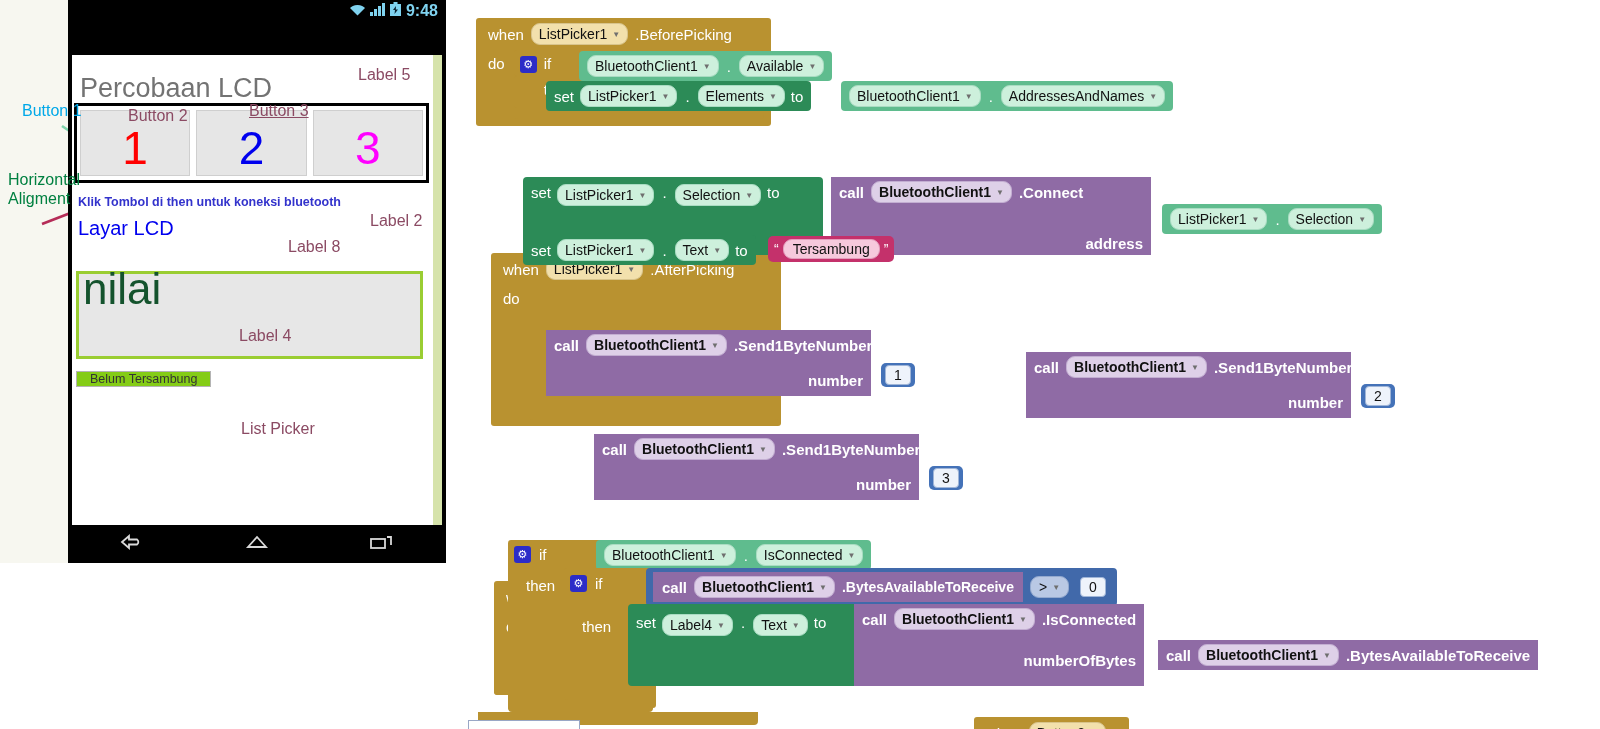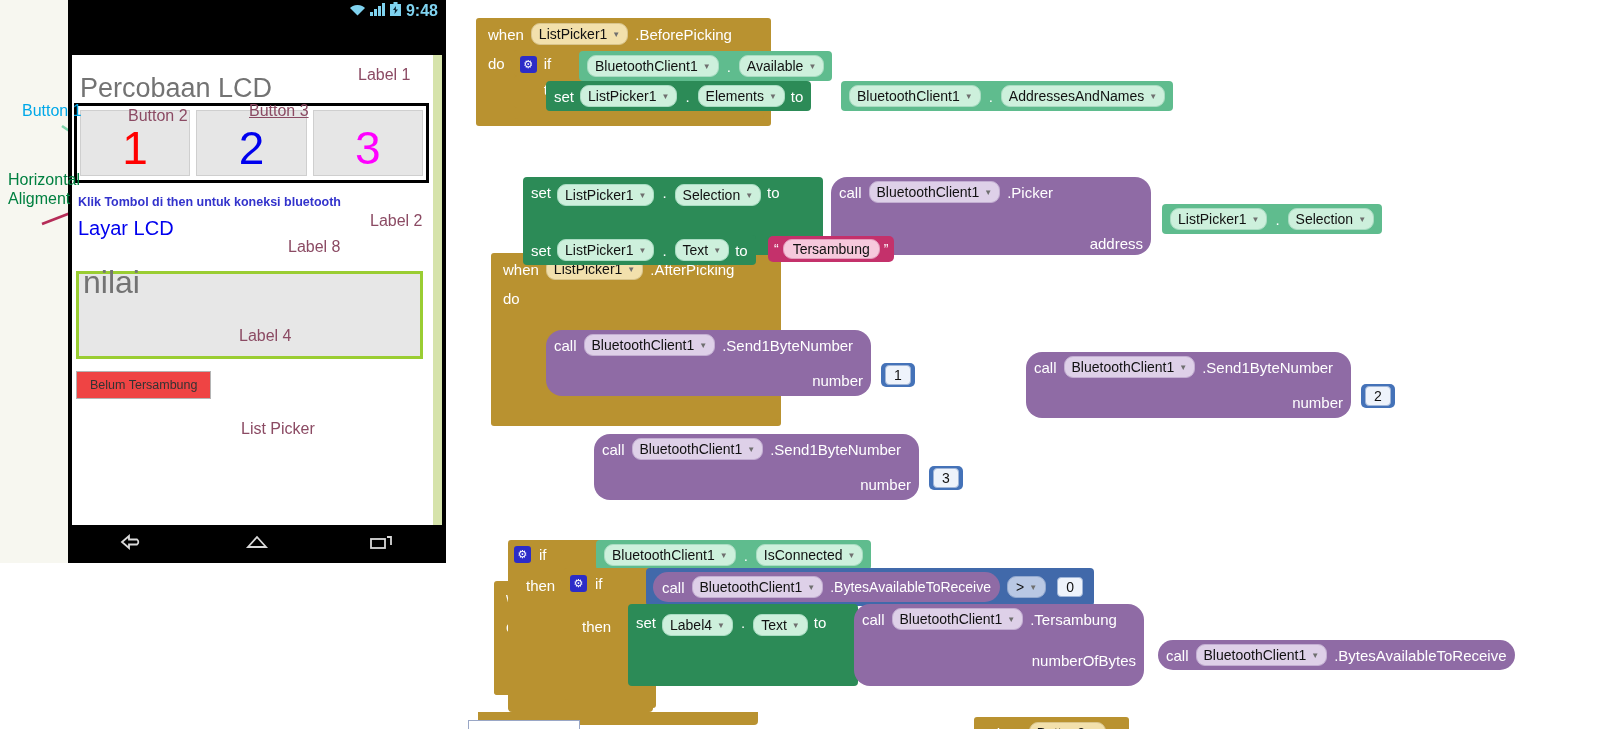--- a/index.html
+++ b/index.html
@@ -65,26 +65,26 @@
     font-weight:bold;
   }
   #lbl3{
     position:absolute;left:6px;top:162px;font-size:20px;color:#0000ee;
   }
   #lcdbox{
     position:absolute;left:4px;top:216px;width:347px;height:88px;
     background:#e7e7e7;border:3px solid #9acd32;box-sizing:border-box;
   }
   #lbl4{
-    position:absolute;left:4px;top:-10px;font-size:32px;color:#737373;
+    position:absolute;left:4px;top:-10px;font-size:44px;color:#14532d;
   }
   #listpicker{
     position:absolute;left:4px;top:316px;
-    background:#ef4444;border:1px solid #b4b4b4;
-    padding:6px 13px;font-size:12.5px;color:#333;
+    background:#84cc16;border:1px solid #b4b4b4;
+    padding:0 13px;font-size:12.5px;color:#333;
   }
   #nav-bar{
     position:absolute;left:3px;top:526px;width:372px;height:36px;background:#000;
     display:flex;align-items:center;justify-content:space-around;
   }
   .navico{color:#d9d9d9;}
 
   
   .anno{position:absolute;font-size:16px;white-space:nowrap;}
   .anno-mauve{color:#8b4a63;}
@@ -126,21 +126,21 @@
   }
   .greenlight{
     background:#5fbc8e;color:#fff;border-radius:4px;padding:4px 8px;
     display:flex;align-items:center;gap:6px;font-size:14px;
   }
   .gdrop{
     background:#cdf0dc;color:#111;border-radius:9px;padding:2px 7px;font-size:14px;
     display:inline-flex;align-items:center;gap:5px;border:1px solid #a9dcc2;
   }
   .purple{
-    background:#8f6ba5;color:#fff;border-radius:16px;padding:4px 8px;font-size:14px;
+    background:#8f6ba5;color:#fff;border-radius:0;padding:4px 8px;font-size:14px;font-weight:bold;
   }
   .pdrop{
     background:#ded0e8;color:#111;border-radius:9px;padding:2px 7px;font-size:14px;
     display:inline-flex;align-items:center;gap:5px;border:1px solid #c3aed2;
   }
   .bluebox{
     background:#4169aa;color:#fff;border-radius:4px;padding:4px 7px;font-size:14px;
     display:flex;align-items:center;gap:7px;
   }
   .bdrop{
@@ -265,21 +265,21 @@
       </span>
       <span class="navico">
         <svg width="30" height="20" viewBox="0 0 30 20">
             <rect x="5" y="7" width="14" height="9" fill="none" stroke="#d9d9d9" stroke-width="1.8"></rect>
             <path d="M21 5 h4 v8" fill="none" stroke="#d9d9d9" stroke-width="1.8"></path>
           </svg>
       </span>
     </div>
   </div>
 
-  <div class="anno anno-mauve" style="left:358px;top:66px;">Label 1</div>
+  <div class="anno anno-mauve" style="left:358px;top:66px;">Label 5</div>
   <div class="anno anno-cyan" style="left:22px;top:102px;text-align:center;">Button 1</div>
   <div class="anno anno-mauve" style="left:128px;top:107px;">Button 2</div>
   <div class="anno anno-mauve" style="left:249px;top:102px;text-decoration:underline;">Button 3</div>
   <div class="anno anno-green" style="left:0px;top:171px;">Horizontal</div>
   <div class="anno anno-green" style="left:0px;top:190px;">Aligment</div>
   <div class="anno anno-mauve" style="left:370px;top:212px;">Label 2</div>
   <div class="anno anno-mauve" style="left:288px;top:238px;">Label 8</div>
   <div class="anno anno-mauve" style="left:199px;top:327px;margin-left:40px;">Label 4</div>
   <div class="anno anno-mauve" style="left:241px;top:420px;">List Picker</div>
 </div>
@@ -380,21 +380,21 @@
     <span class="kw">to</span>
   </div>
 
   <div class="blk purple" style="left:385px;top:177px;width:320px;height:78px;box-sizing:border-box;">
     <div class="row" style="gap:7px;">
       <span class="kw">call</span>
       <span class="pdrop">
           <span>BluetoothClient1</span>
           <span class="caret">▼</span>
         </span>
-      <span class="kw">.Picker</span>
+      <span class="kw">.Connect</span>
     </div>
     <div class="row" style="justify-content:flex-end;margin-top:32px;">
       <span class="kw">address</span>
     </div>
   </div>
   <div class="blk greenlight" style="left:716px;top:204px;">
     <span class="gdrop">
         <span>ListPicker1</span>
         <span class="caret">▼</span>
       </span>
@@ -560,21 +560,21 @@
     <span class="kw">to</span>
   </div>
 
   <div class="blk purple" style="left:408px;top:604px;width:290px;height:82px;box-sizing:border-box;">
     <div class="row" style="gap:7px;">
       <span class="kw">call</span>
       <span class="pdrop">
           <span>BluetoothClient1</span>
           <span class="caret">▼</span>
         </span>
-      <span class="kw">.Tersambung</span>
+      <span class="kw">.IsConnected</span>
     </div>
     <div class="row" style="justify-content:flex-end;margin-top:22px;">
       <span class="kw">numberOfBytes</span>
     </div>
   </div>
   <div class="blk purple" style="left:712px;top:640px;display:flex;align-items:center;gap:7px;">
     <span class="kw">call</span>
     <span class="pdrop">
         <span>BluetoothClient1</span>
         <span class="caret">▼</span>

